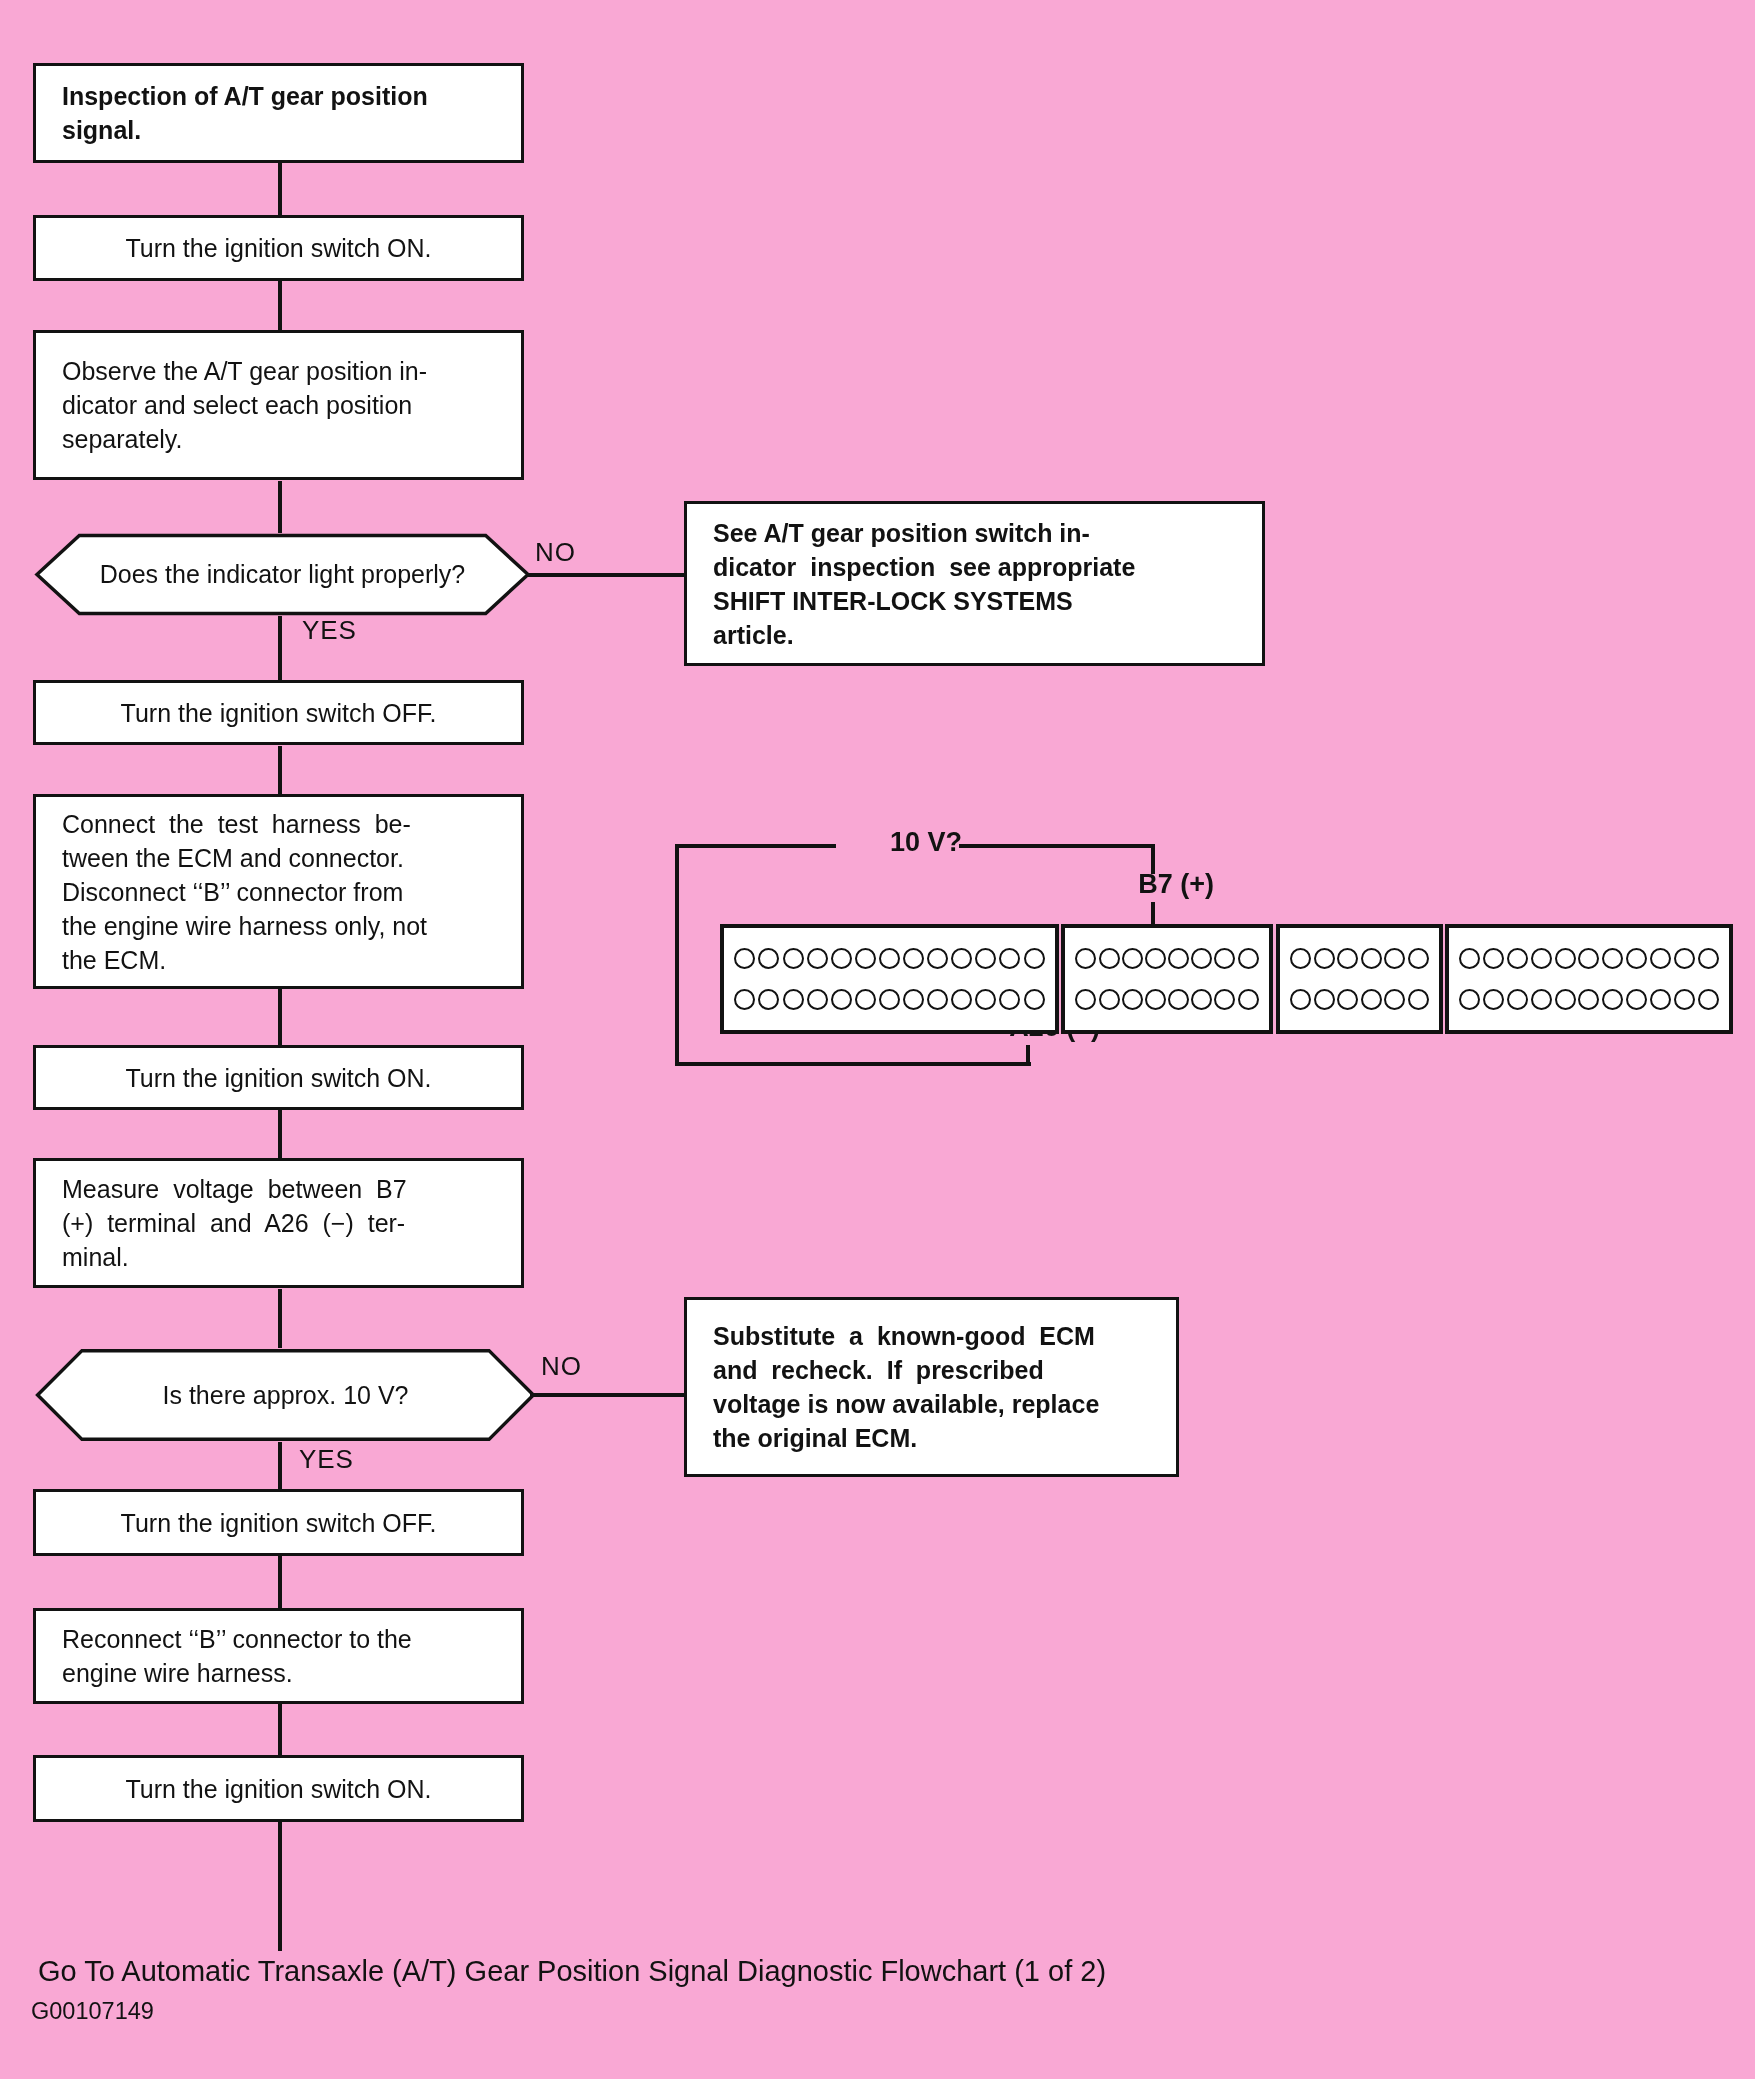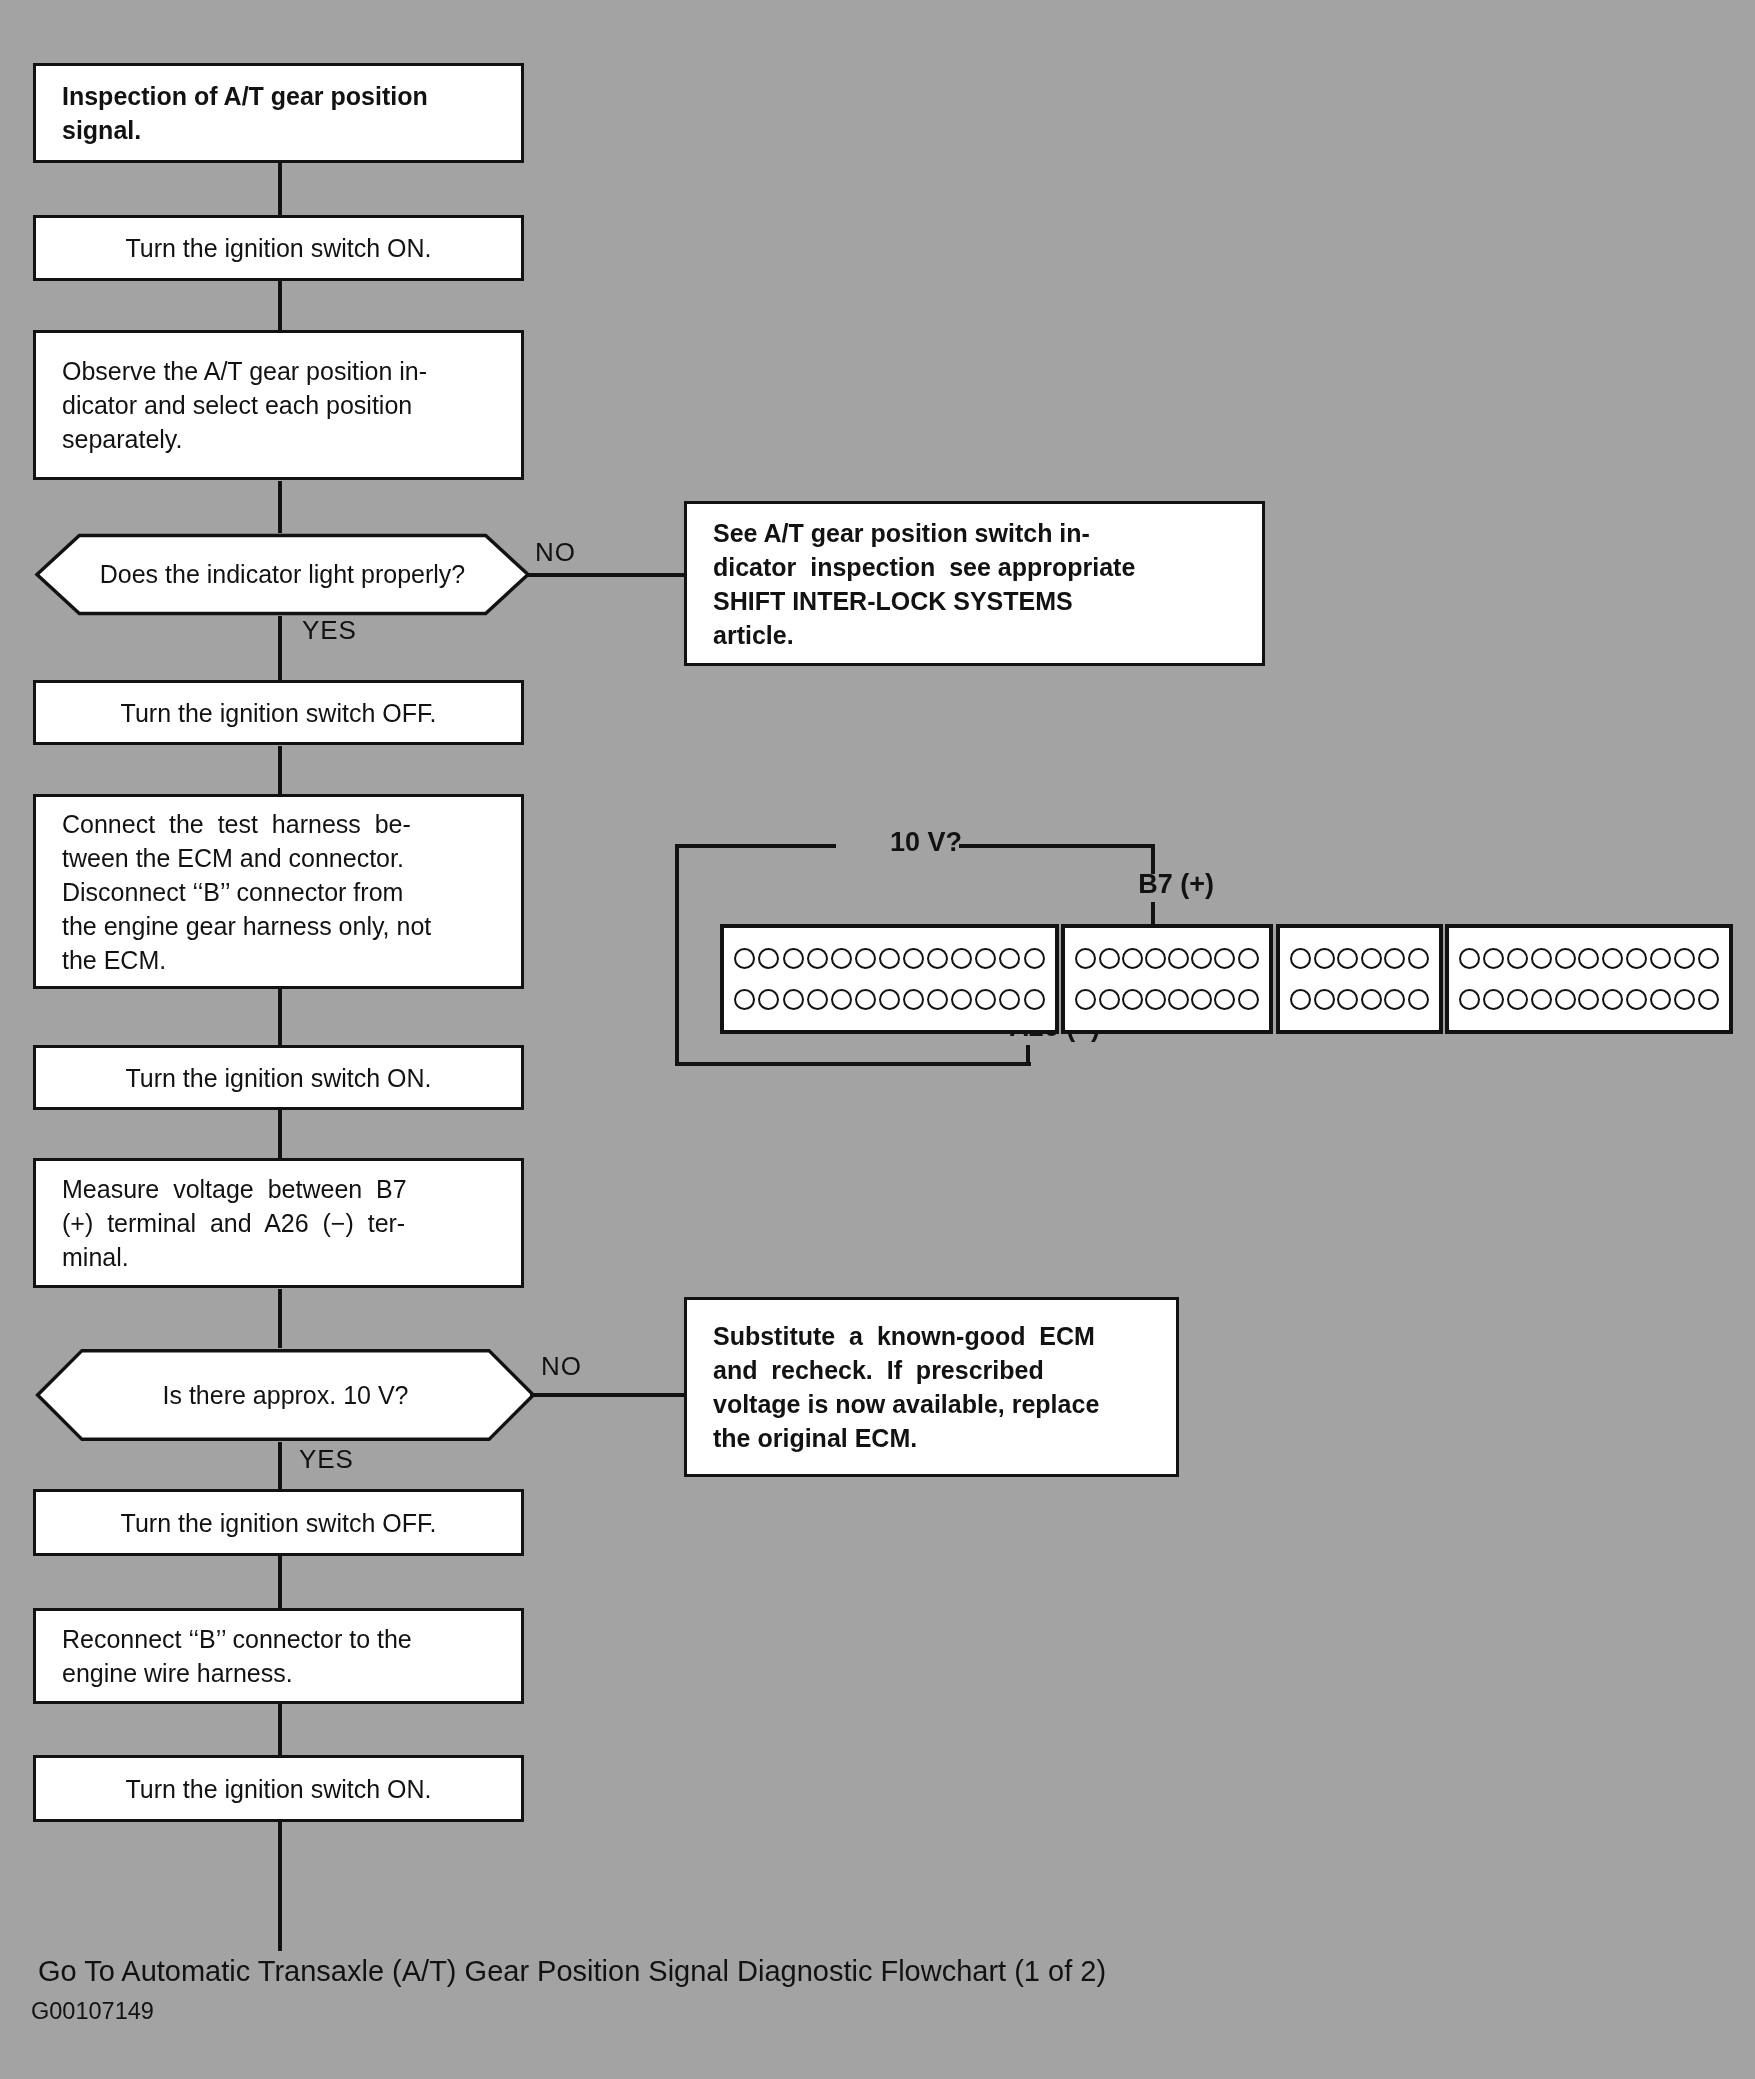--- a/index.html
+++ b/index.html
@@ -1,17 +1,17 @@
 <!DOCTYPE html>
 <html style="--ink: #121212;font-size:14px"><head>
 <meta charset="utf-8">
 <style>
   html,body{margin:0;padding:0;background:#ffffff;}
   .canvas{
-    position:relative;width:1755px;height:2080px;background:#a3a3a3;
+    position:relative;width:1755px;height:2080px;background:#f9a8d4;
     font-family:"Liberation Sans",sans-serif;color:var(--ink,#121212);
     overflow:hidden;
   }
   .pbox{
     position:absolute;border:3.5px solid var(--ink,#121212);background:#fff;
     display:flex;align-items:center;box-sizing:border-box;
     font-size:25px;line-height:34px;
   }
   .pbox.left{padding:5.2px 15.6px 5.2px 26px;}
   .pbox.center{justify-content:center;text-align:center;padding:0 11px;}
@@ -88,21 +88,21 @@
   </div>
 
   <div class="pbox center" style="left:33px;top:680px;width:491px;height:65px">
     <div class="txt">Turn the ignition switch OFF.</div>
   </div>
 
   <div class="pbox left" style="left:33px;top:794px;width:491px;height:195px">
     <div class="txt">Connect  the  test  harness  be-
 tween the ECM and connector.
 Disconnect ‘‘B’’ connector from
-the engine gear harness only, not
+the engine wire harness only, not
 the ECM.</div>
   </div>
 
   <div class="pbox center" style="left:33px;top:1045px;width:491px;height:65px">
     <div class="txt">Turn the ignition switch ON.</div>
   </div>
 
   <div class="pbox left" style="left:33px;top:1158px;width:491px;height:130px">
     <div class="txt">Measure  voltage  between  B7
 (+)  terminal  and  A26  (−)  ter-

